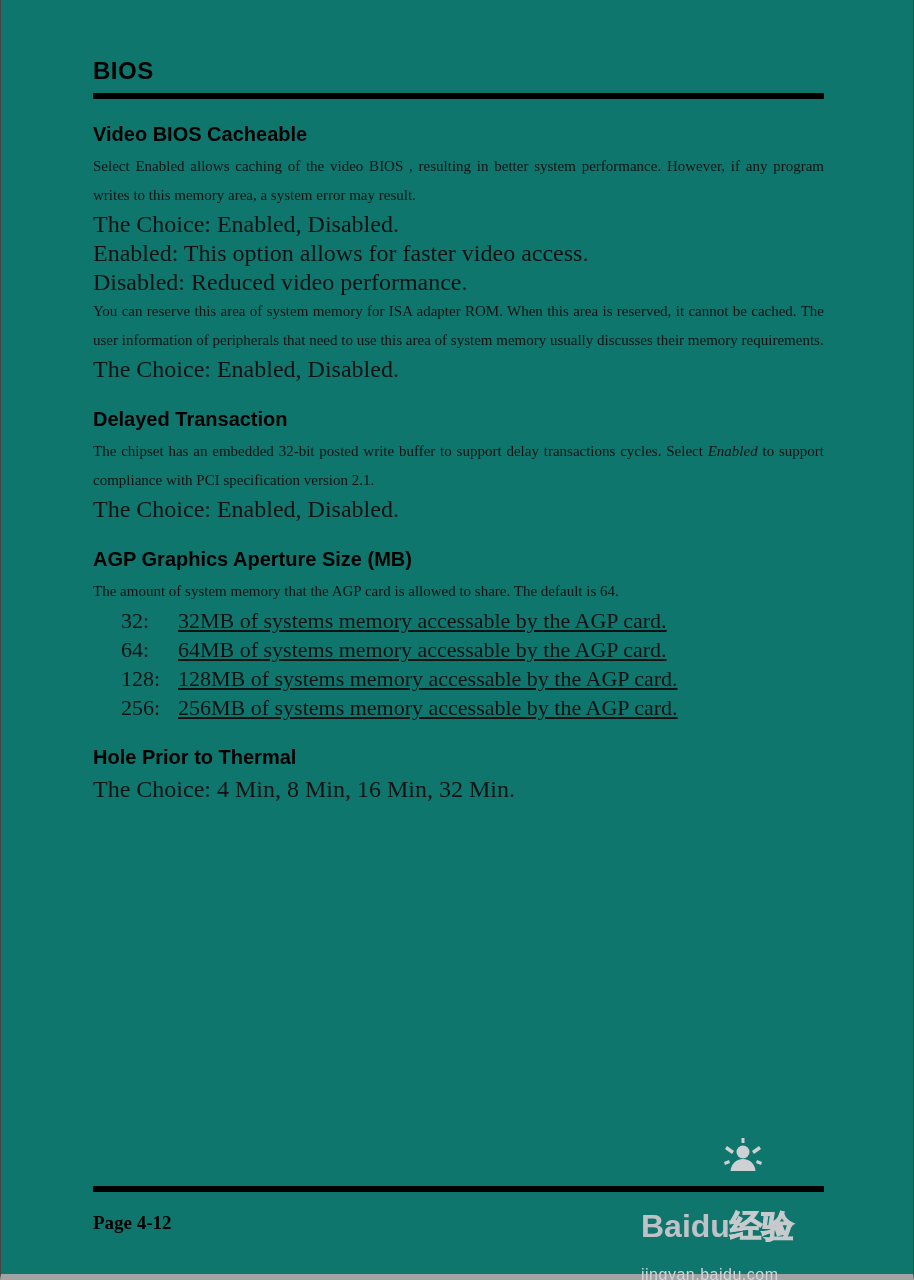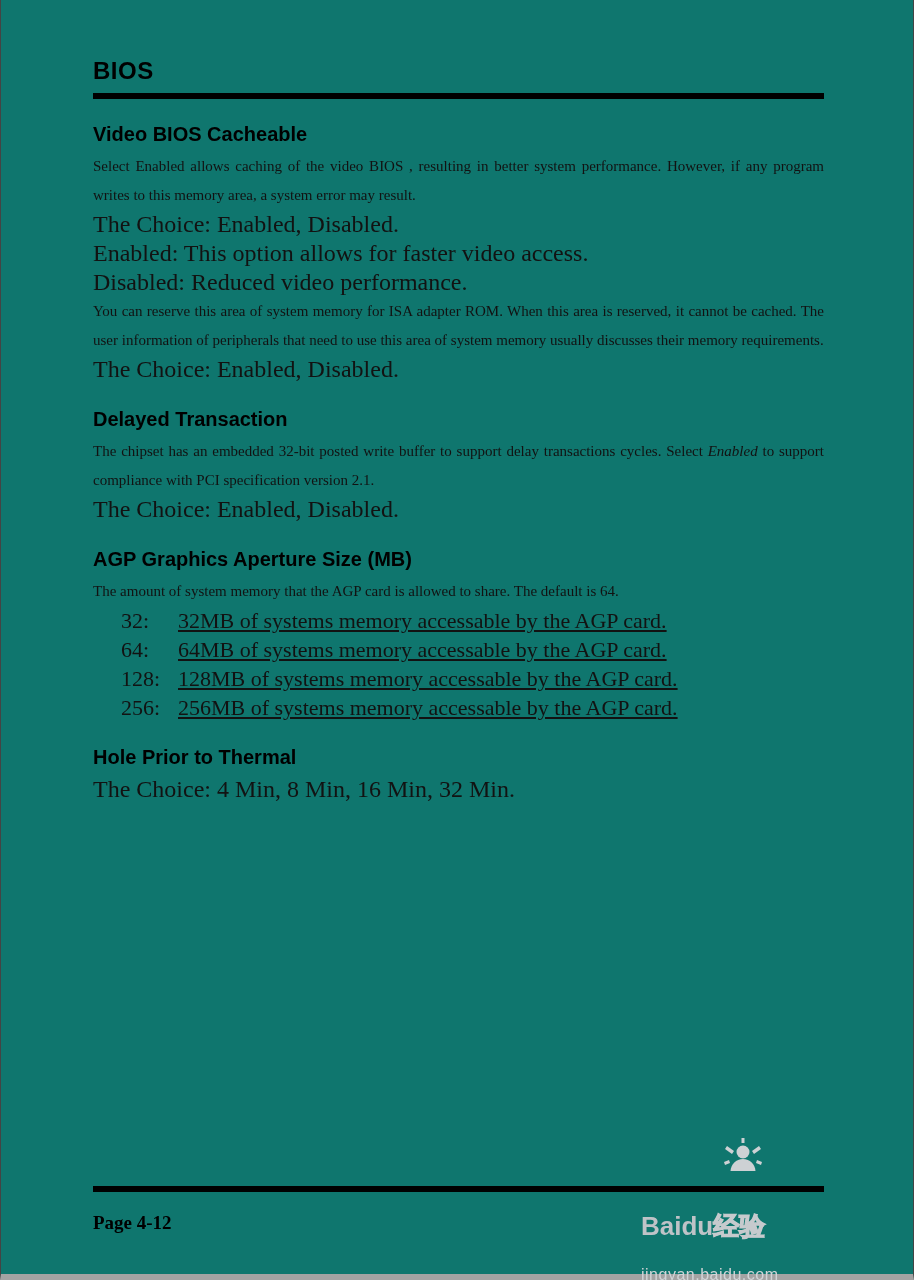--- a/index.html
+++ b/index.html
@@ -96,21 +96,21 @@
     font-family: "Liberation Sans", sans-serif;
     user-select: none;
     pointer-events: none;
   }
   .wm-icon {
     display: block;
     margin: 0 0 2px 78px;
     width: 48px; height: 46px;
   }
   .wm-brand {
-    font-size: 26px;
+    font-size: 32px;
     font-weight: bold;
     line-height: 40px;
     white-space: nowrap;
     margin-top: 24px;
   }
   .wm-brand .wm-en { color: #bfc3c7; }
   .wm-brand .wm-cn {
     color: #eceeef;
     -webkit-text-stroke: 1.2px #c6cacd;
   }

